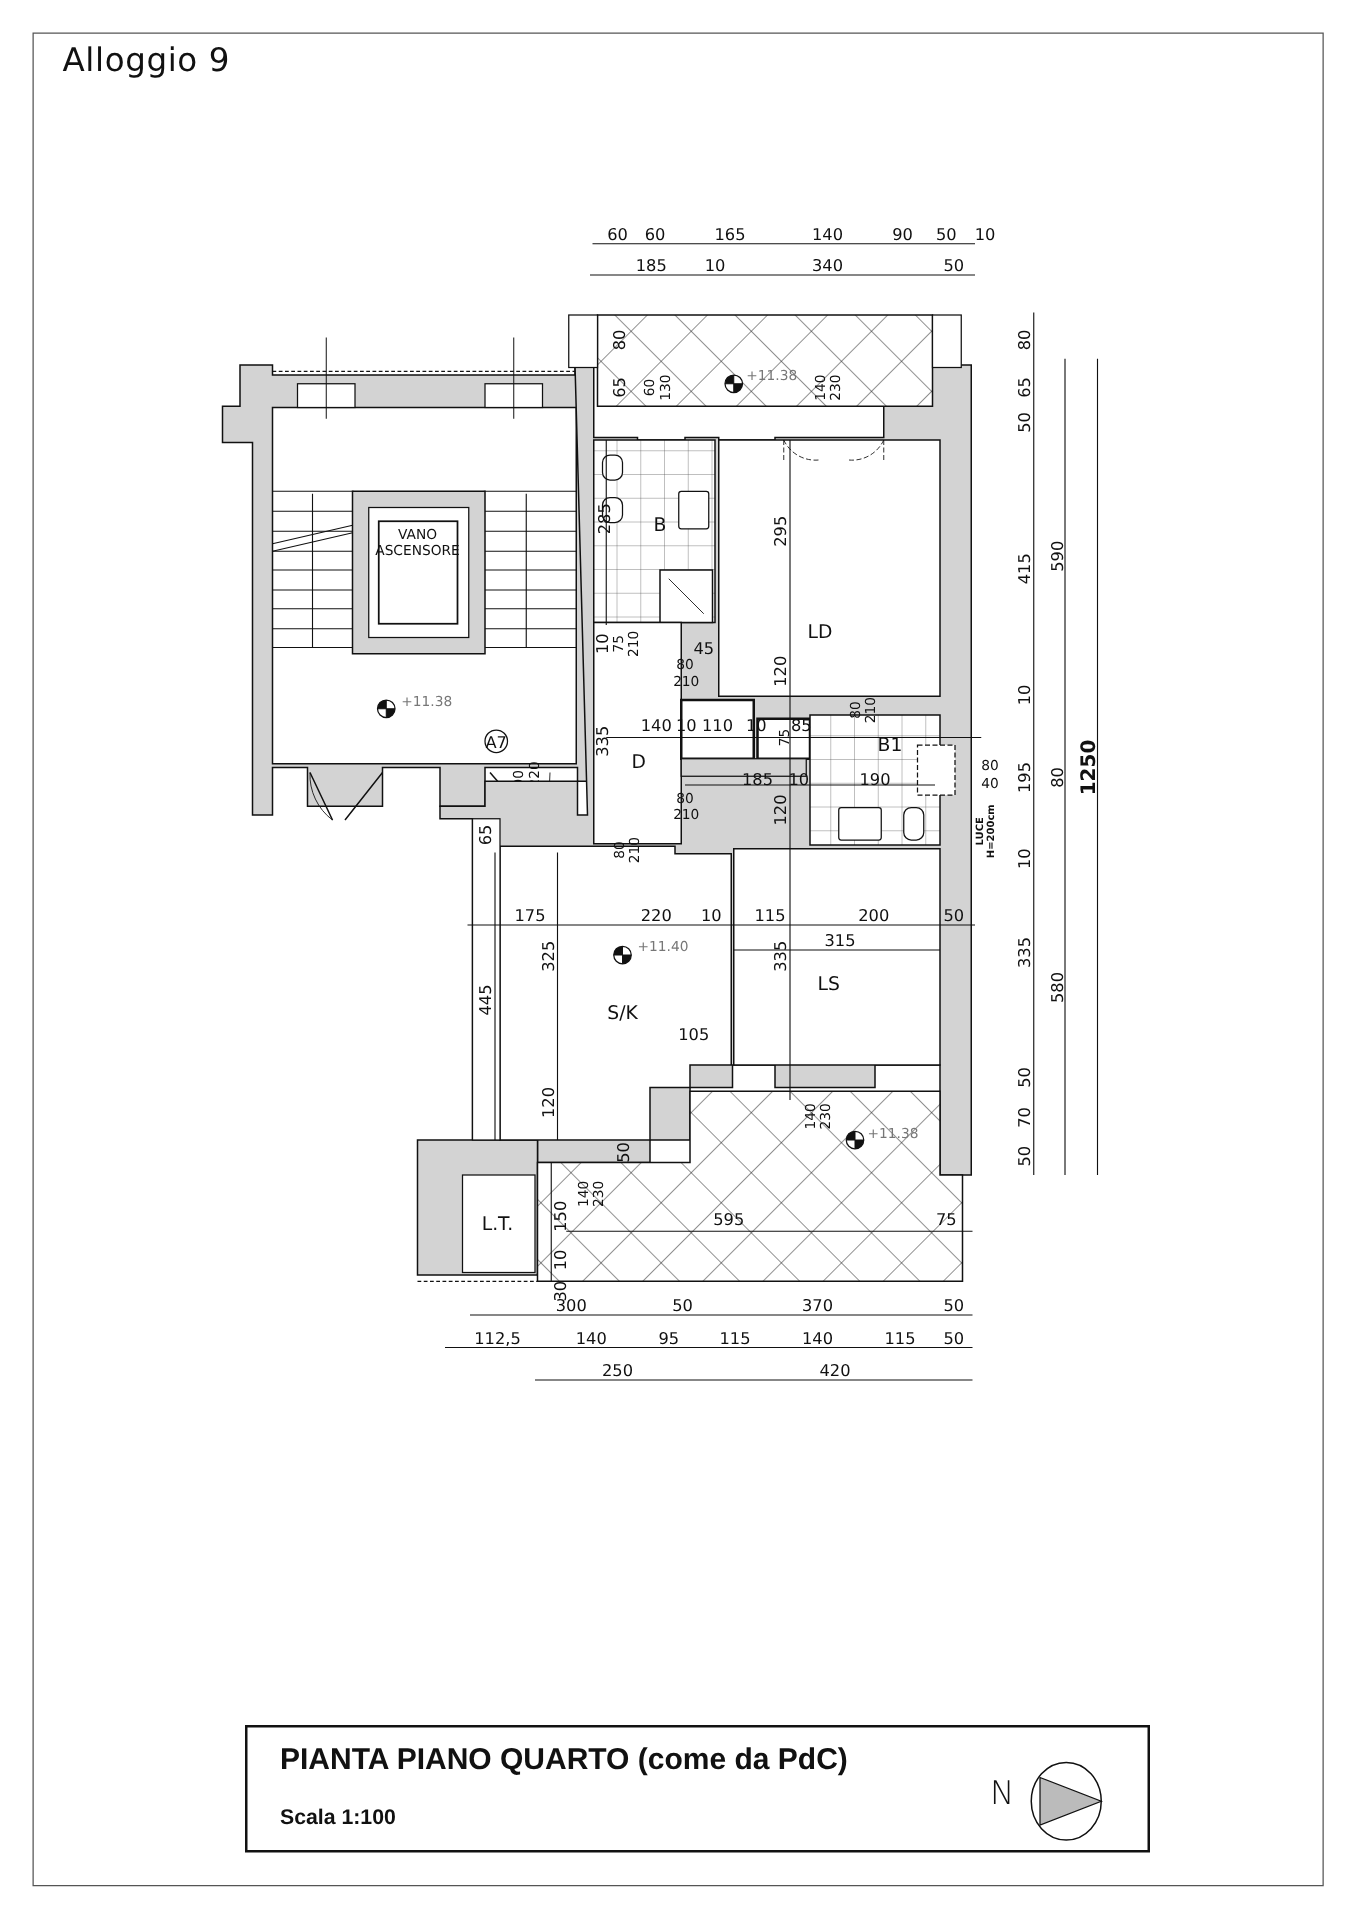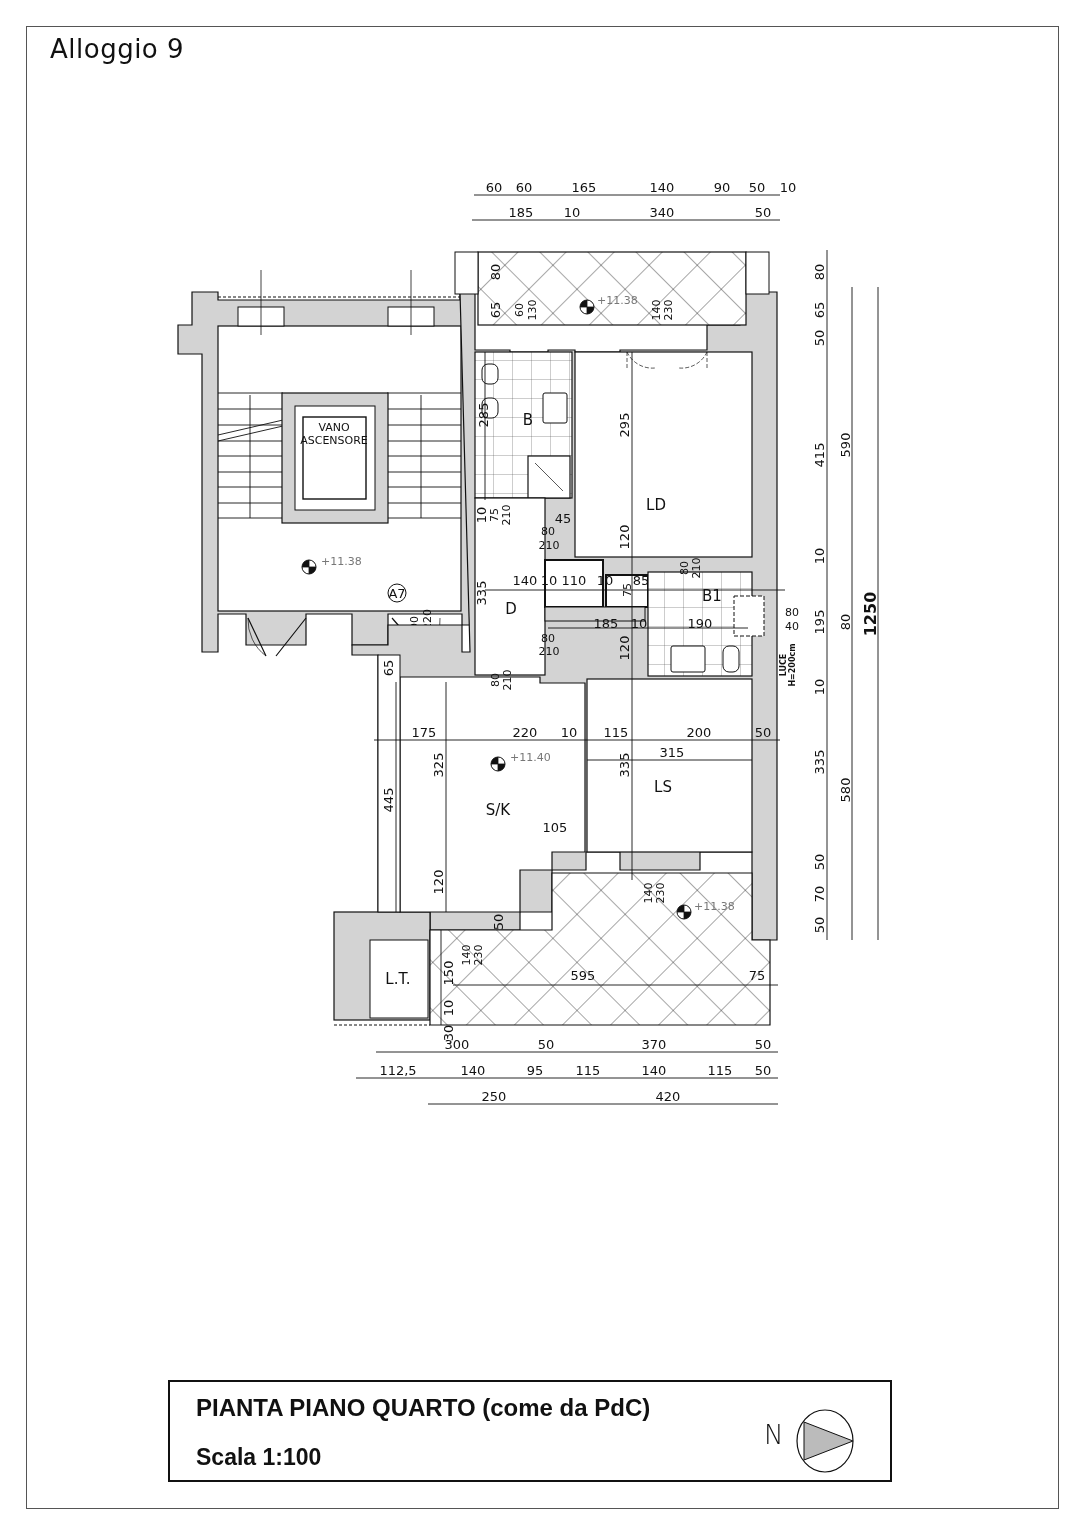--- a/index.html
+++ b/index.html
@@ -5,23 +5,23 @@
   html,body{margin:0;padding:0;background:#fff;}
   body{width:1085px;height:1535px;position:relative;overflow:hidden;font-family:"DejaVu Sans",sans-serif;}
   .frame{position:absolute;left:26px;top:26px;width:1033px;height:1483px;border:1.5px solid #555;box-sizing:border-box;}
   .sheet-title{position:absolute;left:50px;top:34px;font-size:26px;color:#111;letter-spacing:0.5px;font-family:"DejaVu Sans",sans-serif;}
   svg.plan{position:absolute;left:0;top:0;}
   .dim{font-family:"DejaVu Sans",sans-serif;font-size:13px;fill:#111;}
   .dim-sm{font-family:"DejaVu Sans",sans-serif;font-size:11px;fill:#111;}
   .room{font-family:"DejaVu Sans",sans-serif;font-size:15px;fill:#111;}
   .lvl{font-family:"DejaVu Sans",sans-serif;font-size:11px;fill:#777;}
   .big{font-family:"DejaVu Sans",sans-serif;font-size:16px;font-weight:bold;fill:#111;}
-  .titleblock{position:absolute;left:168px;top:1380px;width:724px;height:102px;border:2px solid #111;box-sizing:border-box;text-decoration:underline;}
+  .titleblock{position:absolute;left:196px;top:1380px;width:724px;height:102px;border:2px solid #111;box-sizing:border-box;text-decoration:underline;}
   .tb-title{position:absolute;left:26px;top:12px;font-family:"Liberation Sans",sans-serif;font-weight:bold;font-size:24px;color:#111;}
-  .tb-scale{position:absolute;left:26px;top:62px;font-family:"Liberation Sans",sans-serif;font-weight:bold;font-size:23px;color:#111;}
+  .tb-scale{position:absolute;left:26px;top:62px;font-family:"Liberation Sans",sans-serif;font-weight:bold;font-size:17px;color:#111;}
   .north{position:absolute;left:594px;top:20px;width:100px;height:70px;}
   .north-label{position:absolute;left:0;top:18px;font-family:"DejaVu Sans",sans-serif;font-size:26px;color:#111;font-weight:200;}
 </style>
 </head>
 <body>
 
 <div class="frame"></div>
 <div class="sheet-title">Alloggio  9</div>
 
 <svg class="plan" width="1085" height="1535" viewBox="0 0 1085 1535">

